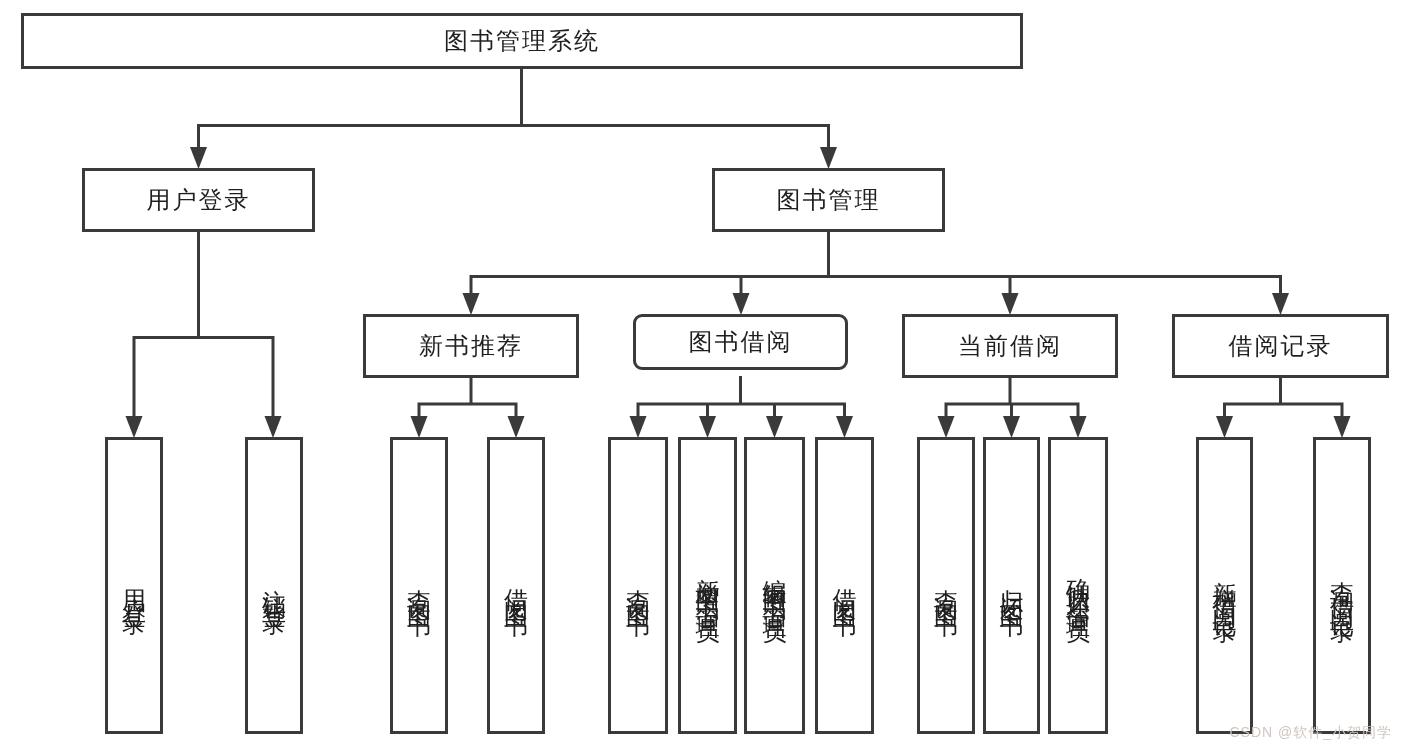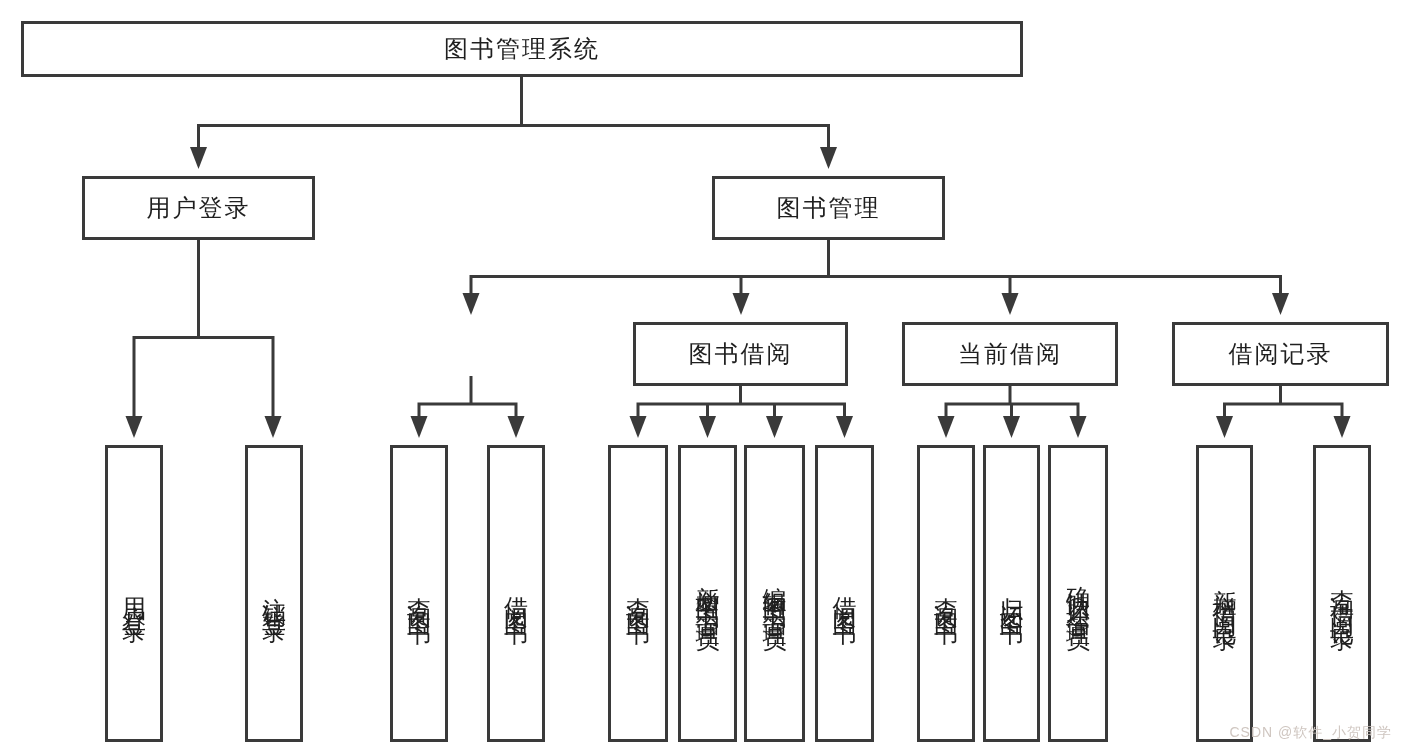--- a/index.html
+++ b/index.html
@@ -22,21 +22,20 @@
     border: 3px solid #3a3a3a;
     background: #ffffff;
     display: flex;
     align-items: center;
     justify-content: center;
     color: #1f1f1f;
     font-size: 24px;
     letter-spacing: 2px;
     white-space: nowrap;
     z-index: 2;
-    margin-top: 8px;
   }
   .leaf {
     writing-mode: vertical-rl;
     text-orientation: mixed;
     letter-spacing: 8px;
     white-space: normal;
     line-height: 1;
   }
   .leaf-long { letter-spacing: 6px; }
   .watermark {
@@ -108,21 +107,22 @@
       <polygon points="1216,416 1233,416 1224.5,438"></polygon>
       <polygon points="1333.5,416 1350.5,416 1342,438"></polygon>
     </g>
   </svg>
 
   <div class="box" style="left:21px; top:13px; width:1002px; height:56px;">图书管理系统</div>
 
   <div class="box" style="left:82px; top:168px; width:233px; height:64px;">用户登录</div>
   <div class="box" style="left:712px; top:168px; width:233px; height:64px;text-align:center;">图书管理</div>
 
-  <div class="box" style="left:633px; top:314px; width:215px; height:64px;">图书借阅</div>
+  <div class="box" style="left:363px; top:314px; width:216px; height:64px;">新书推荐</div>
+  <div class="box" style="left:633px; top:314px; width:215px; height:56px;border-radius:9px;">图书借阅</div>
   <div class="box" style="left:902px; top:314px; width:216px; height:64px;">当前借阅</div>
   <div class="box" style="left:1172px; top:314px; width:217px; height:64px;">借阅记录</div>
 
   <div class="box leaf" style="left:105px; top:437px; width:58px; height:297px;">用户登录</div>
   <div class="box leaf" style="left:245px; top:437px; width:58px; height:297px;">注销登录</div>
 
   <div class="box leaf" style="left:390px; top:437px; width:58px; height:297px;">查询图书</div>
   <div class="box leaf" style="left:487px; top:437px; width:58px; height:297px;">借阅图书</div>
 
   <div class="box leaf" style="left:608px; top:437px; width:60px; height:297px;">查询图书</div>

